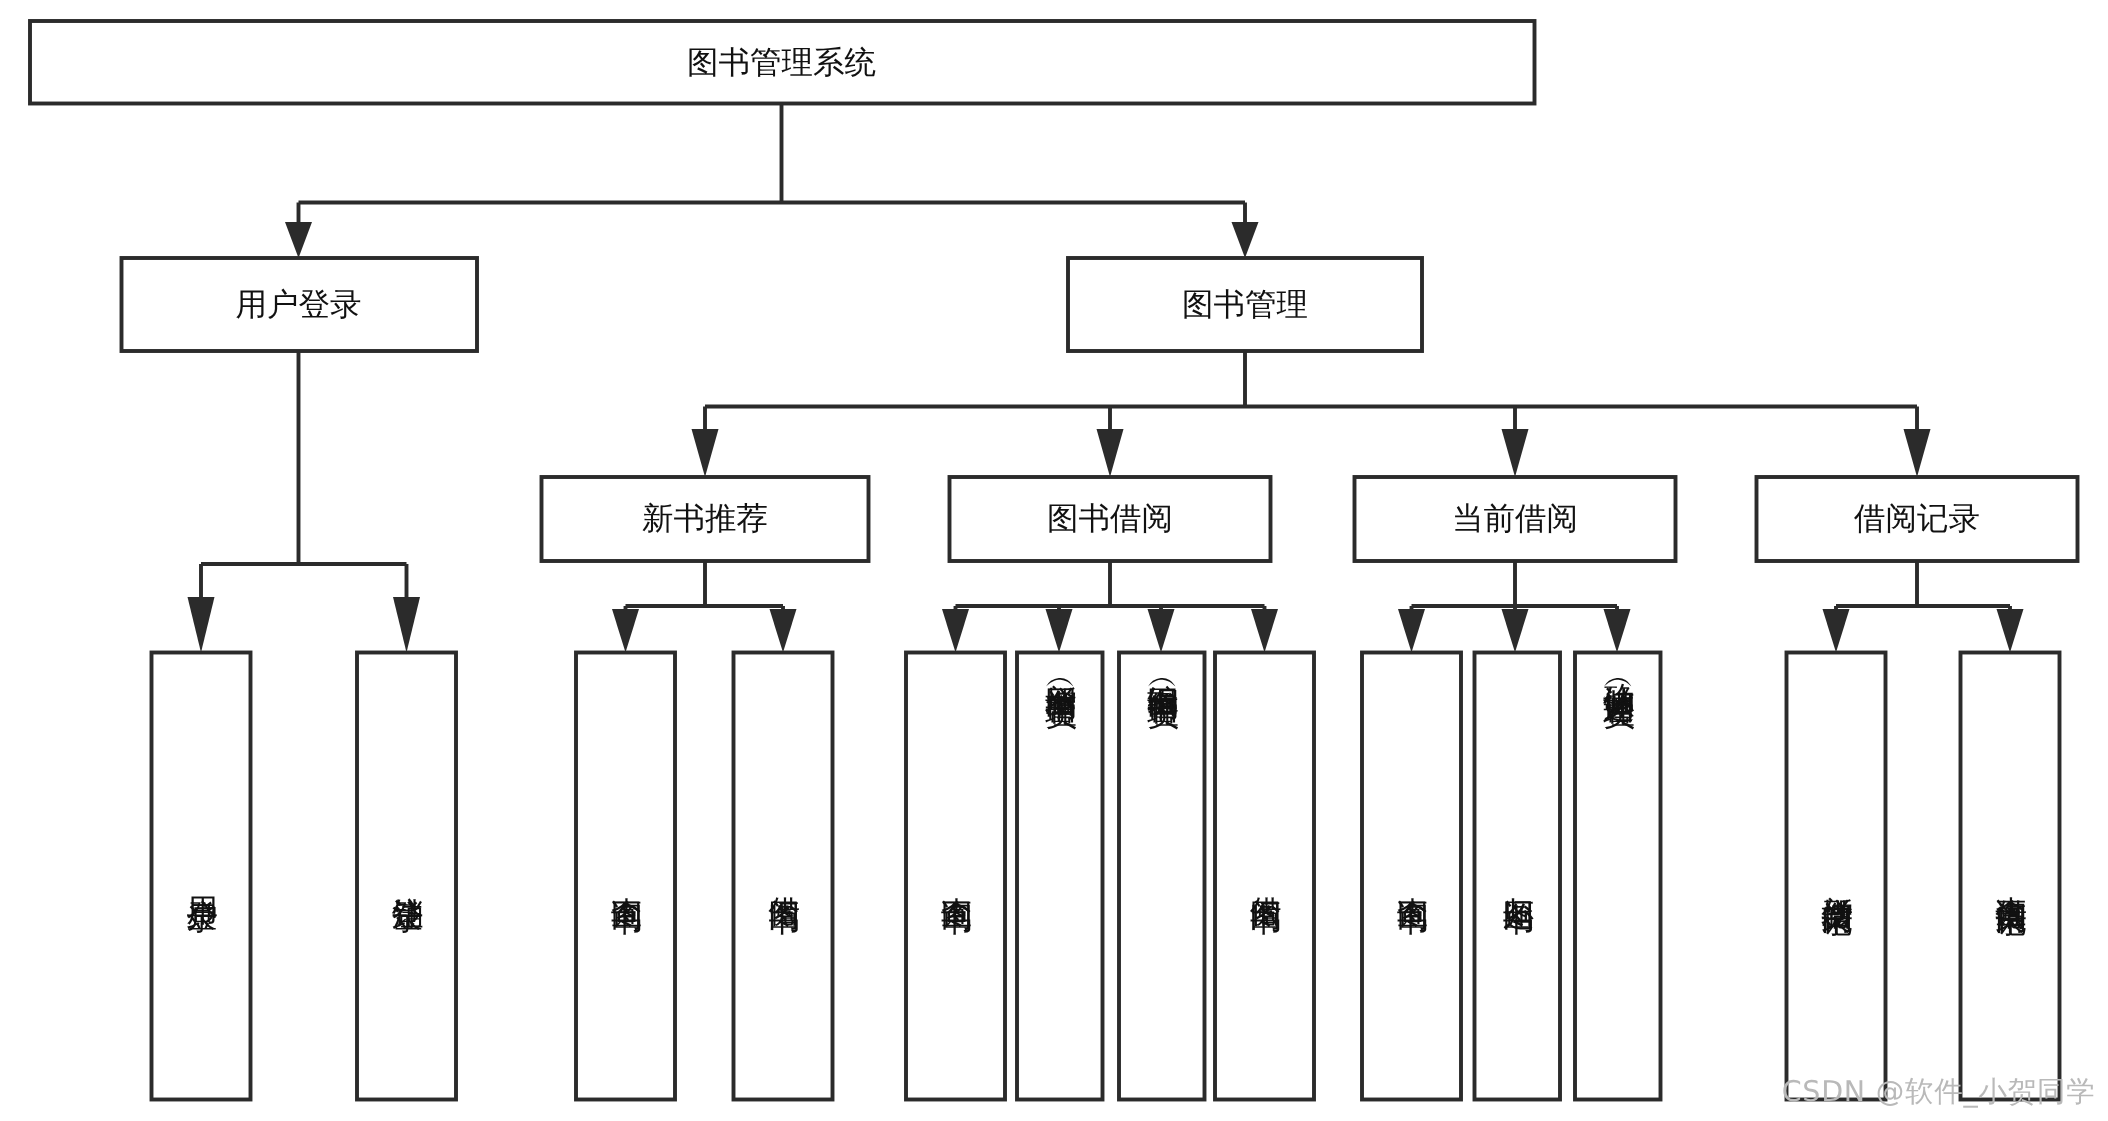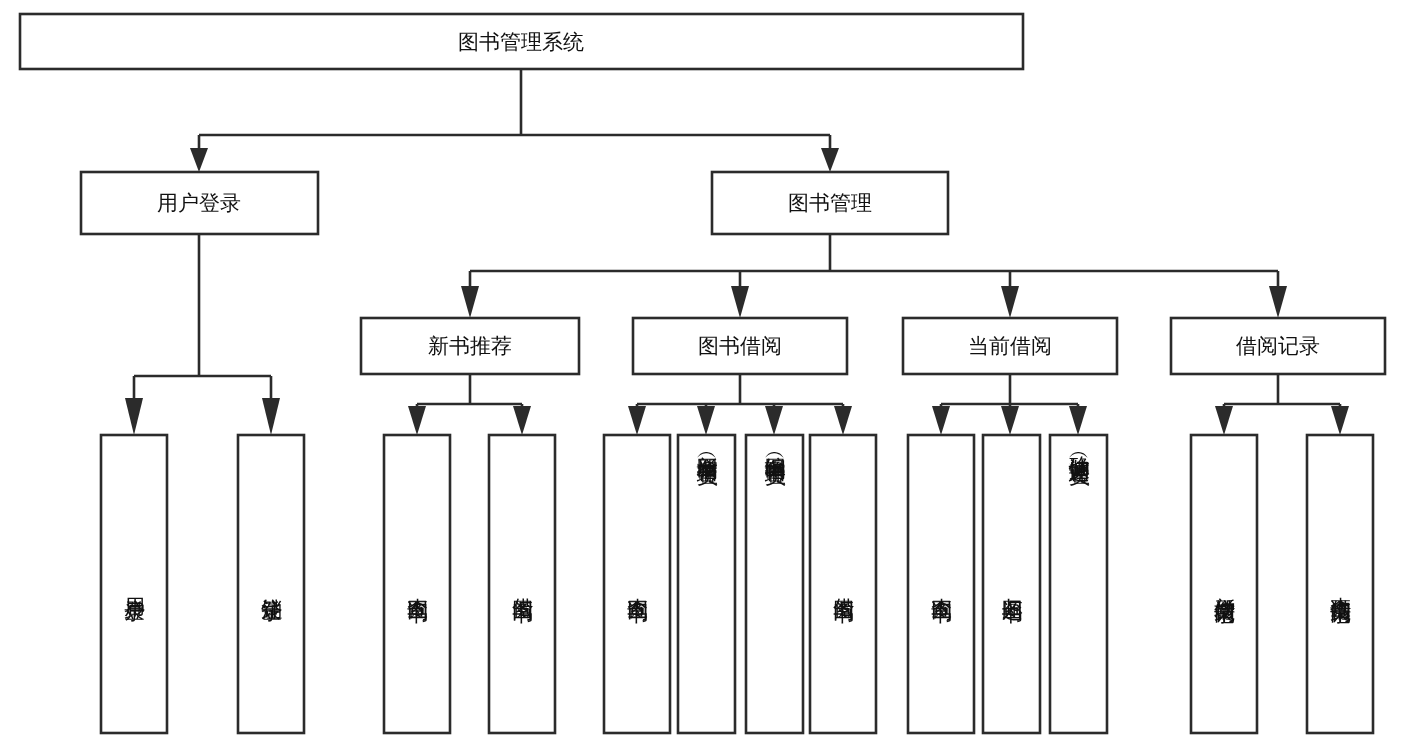--- a/index.html
+++ b/index.html
@@ -240,13 +240,14 @@
   <div class="leaf-label-wrap" style="left:1050px; top:435px; width:57px; height:298px; align-items:flex-start;">
     <span class="leaf-label" style="padding-top:4px;">确认归还（管理员）</span>
   </div>
   <div class="leaf-label-wrap" style="left:1191px; top:435px; width:66px; height:298px;">
     <span class="leaf-label">新增借阅记录</span>
   </div>
   <div class="leaf-label-wrap" style="left:1307px; top:435px; width:66px; height:298px;">
     <span class="leaf-label">查询借阅记录</span>
   </div>
 
+  <div class="watermark">CSDN @软件_小贺同学</div>
 </div>
 
 </body></html>

